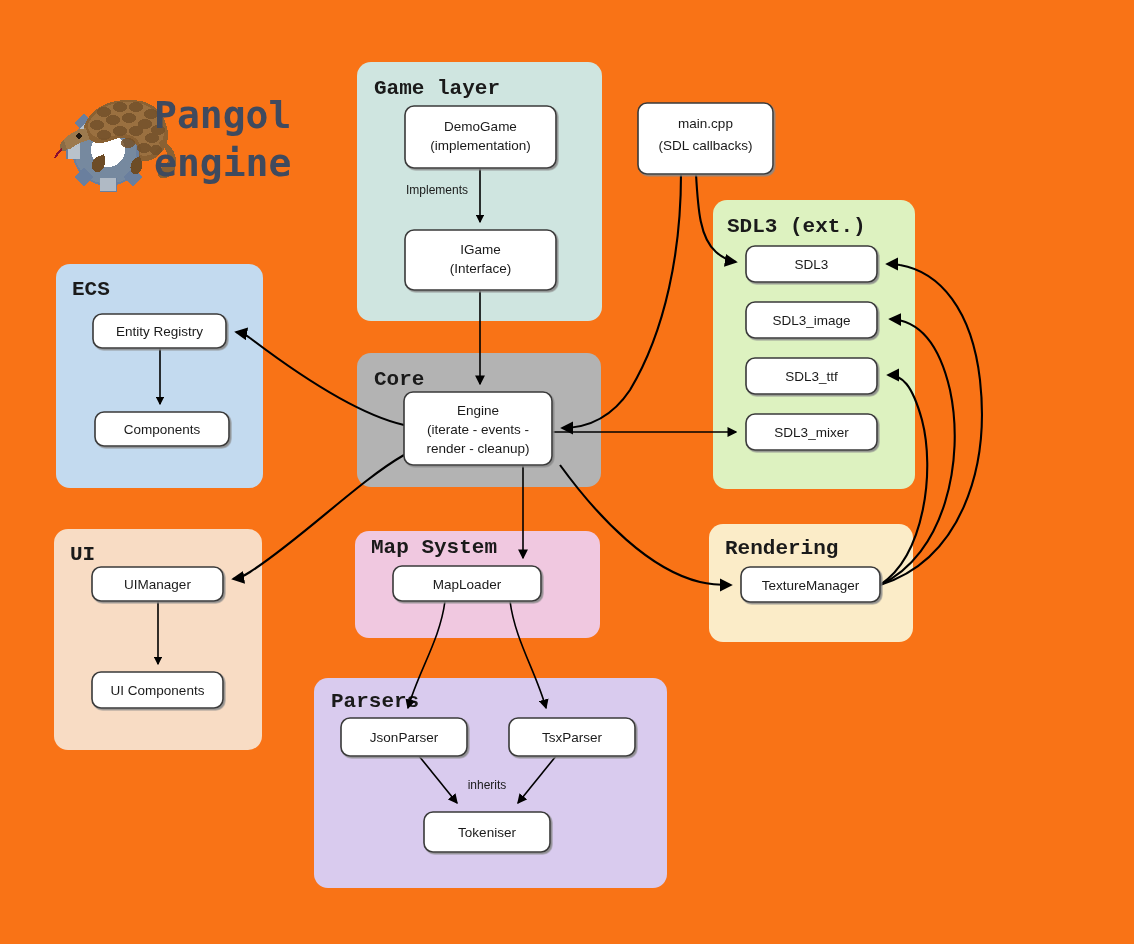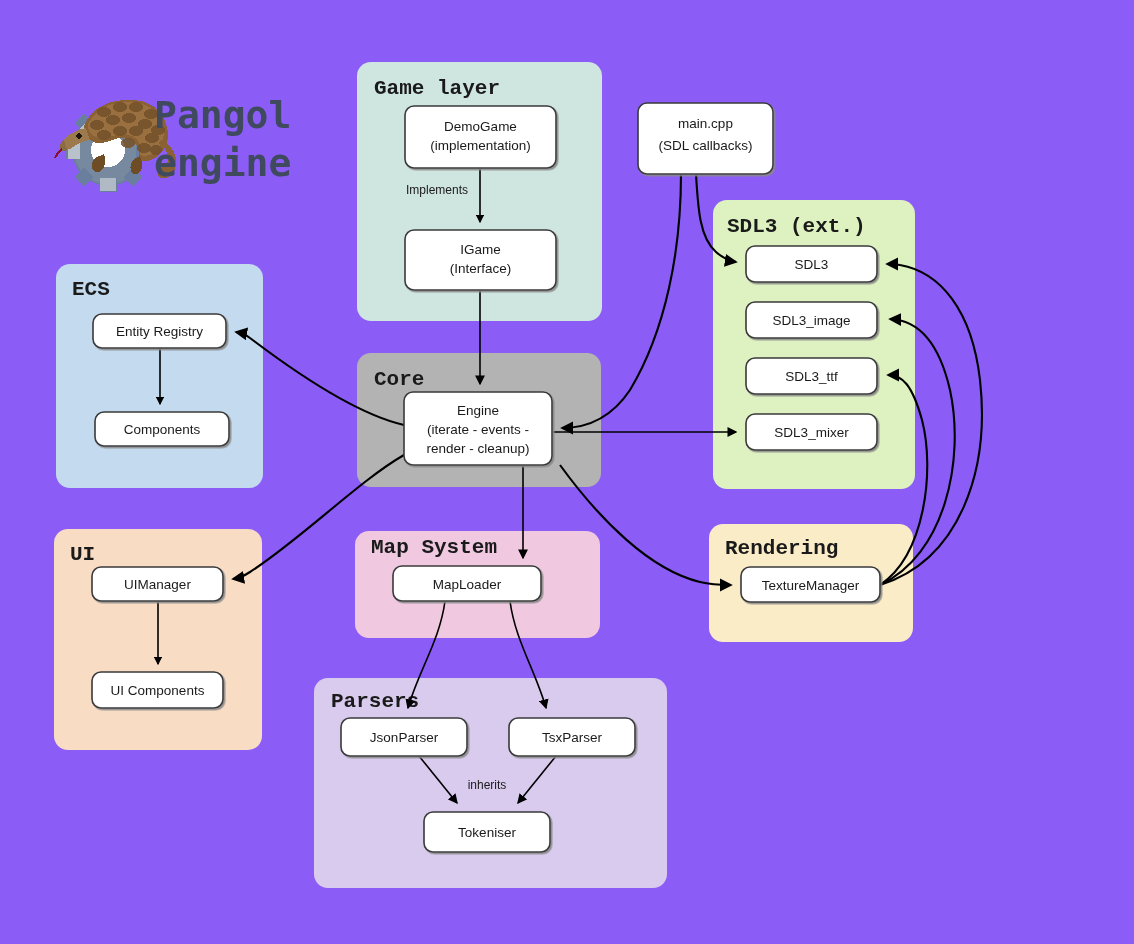--- a/index.html
+++ b/index.html
@@ -1,17 +1,17 @@
 <!DOCTYPE html>
 <html><head>
 <meta charset="utf-8">
 <style>
   html,body{margin:0;padding:0;background:#ffffff;}
   body{width:1134px;height:944px;font-family:"Liberation Sans",sans-serif;overflow:hidden;}
-  #stage{position:relative;width:1134px;height:944px;background:#8b5cf6;}
+  #stage{position:relative;width:1134px;height:944px;background:#f97316;}
   svg#diagram{position:absolute;left:0;top:0;width:1134px;height:944px;}
   .grp-title{font-family:"Liberation Mono","DejaVu Sans Mono",monospace;font-size:21px;font-weight:bold;fill:#1a1a1a;letter-spacing:0px;}
   .node-label{font-family:"Liberation Sans",sans-serif;font-size:13.5px;fill:#1a1a1a;text-anchor:middle;}
   .edge-label{font-family:"Liberation Sans",sans-serif;font-size:12px;fill:#1a1a1a;text-anchor:middle;}
   .nodebox{fill:#ffffff;stroke:#3a3a3a;stroke-width:1.6;}
   .grpbox{stroke:none;}
   .edge{fill:none;stroke:#000000;stroke-width:2.1;}
   .edge-thin{fill:none;stroke:#000000;stroke-width:1.6;}
   #logo{position:absolute;left:44px;top:78px;width:300px;height:115px;}
   #logo svg{display:block;}

